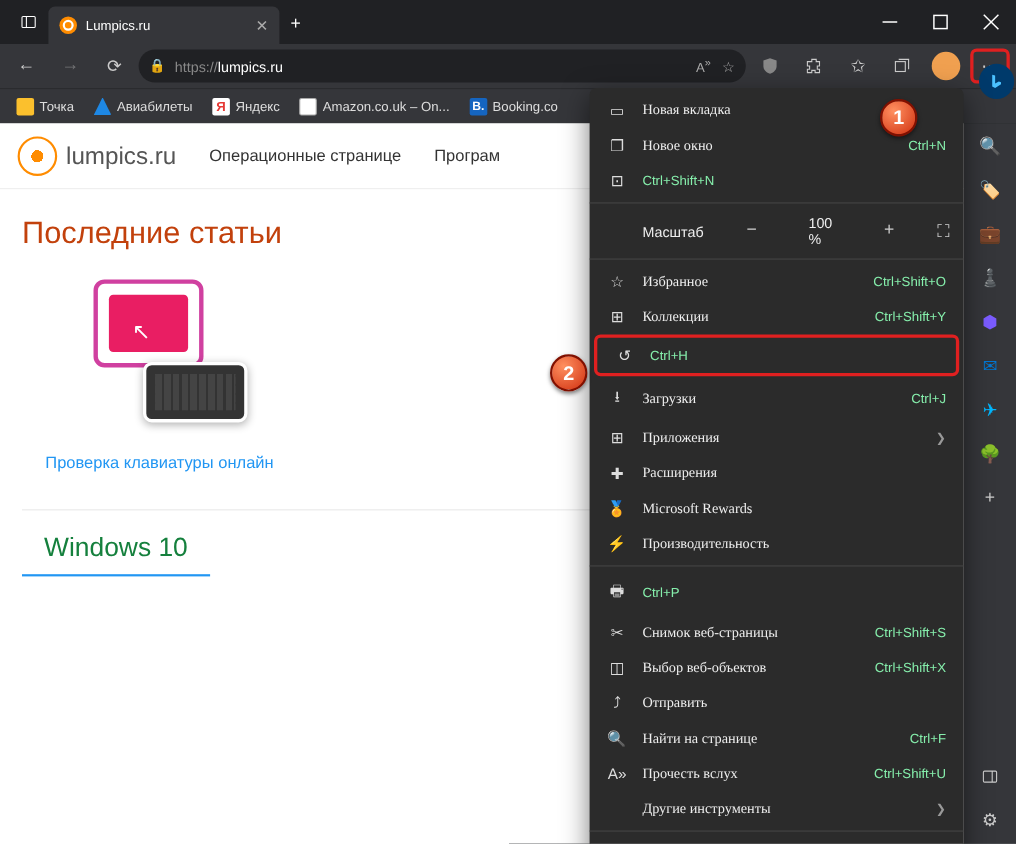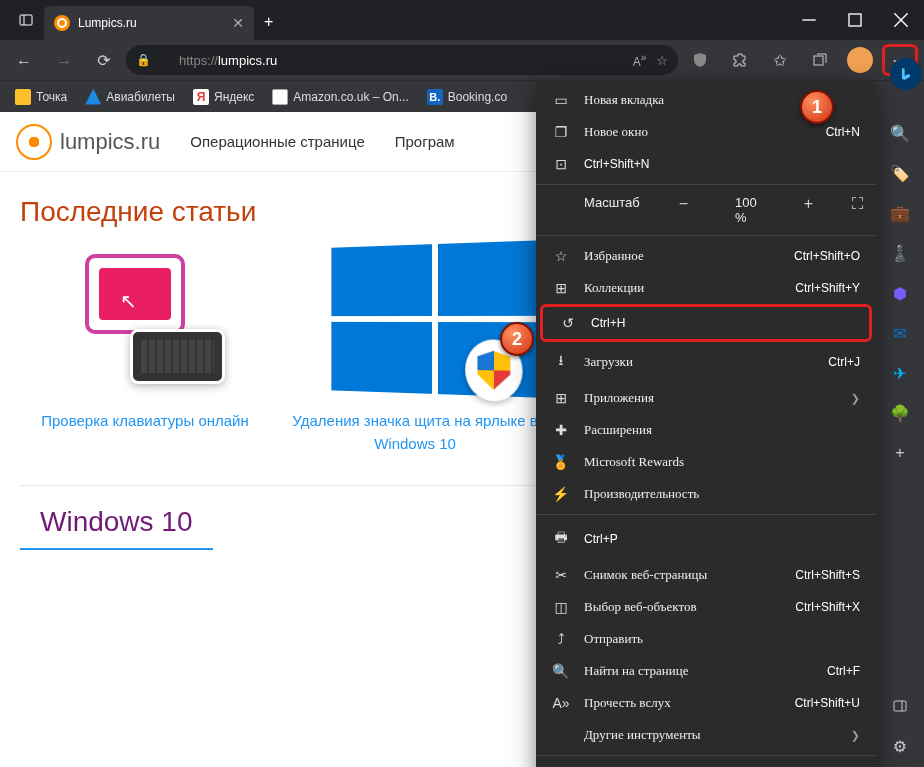--- a/index.html
+++ b/index.html
@@ -13,21 +13,21 @@
 .tab-title { color: #fff; font-size: 12px; flex: 1; }
 .tab-close { color: #aaa; font-size: 14px; }
 .new-tab { color: #fff; padding: 0 10px; font-size: 16px; margin-top: 4px; }
 .win-controls { margin-left: auto; display: flex; }
 .win-btn { width: 46px; height: 40px; display: flex; align-items: center; justify-content: center; color: #fff; font-size: 12px; }
 
 .toolbar { height: 40px; background: #35363a; display: flex; align-items: center; padding: 0 6px; gap: 4px; }
 .tool-btn { width: 36px; height: 32px; display: flex; align-items: center; justify-content: center; color: #ccc; border-radius: 4px; font-size: 16px; }
 .addressbar { flex: 1; height: 30px; background: #202124; border-radius: 15px; display: flex; align-items: center; padding: 0 10px; gap: 8px; color: #aaa; font-size: 13px; }
 .addressbar .lock { font-size: 12px; }
-.addressbar .url-proto { color: #888; margin-left: 20px; }
+.addressbar .url-proto { color: #888; }
 .addressbar .url-host { color: #fff; }
 .addr-actions { margin-left: auto; display: flex; gap: 10px; align-items: center; color: #aaa; }
 .avatar { width: 26px; height: 26px; border-radius: 50%; background: #f0a050; }
 .menu-btn-dots { border: 3px solid #e02020; border-radius: 6px; padding: 2px 6px; }
 .bing-circle { width: 32px; height: 32px; border-radius: 50%; background: #003a6b; display: flex; align-items: center; justify-content: center; position: absolute; right: 2px; top: 58px; }
 
 .bookmarks { height: 32px; background: #35363a; display: flex; align-items: center; padding: 0 8px; gap: 4px; border-top: 1px solid #2a2b2e; }
 .bm-item { display: flex; align-items: center; gap: 5px; padding: 3px 7px; color: #ddd; font-size: 12px; border-radius: 3px; }
 .bm-fav { width: 16px; height: 16px; border-radius: 2px; }
 
@@ -43,21 +43,21 @@
 .logo-circ::before { content: ''; position: absolute; inset: 3px; background: radial-gradient(circle, #ff8c00 30%, transparent 30%); }
 .logo-txt { font-size: 22px; color: #555; }
 .nav-item { color: #333; font-size: 15px; }
 
 .section-title { font-size: 28px; color: #c2410c; padding: 24px 20px 16px; }
 .cards { display: flex; gap: 20px; padding: 0 20px; }
 .card { width: 250px; text-align: center; }
 .card-img { width: 180px; height: 150px; margin: 0 auto 16px; position: relative; }
 .card-title { color: #2196f3; font-size: 15px; line-height: 1.5; }
 .card-sep { height: 1px; background: #e8e8e8; margin: 30px 20px 10px; }
-.win10-title { color: #701a75; font-size: 28px; padding: 10px 20px; border-bottom: 2px solid #2196f3; display: inline-block; margin-left: 20px; }
+.win10-title { color: #15803d; font-size: 24px; padding: 10px 20px; border-bottom: 2px solid #2196f3; display: inline-block; margin-left: 20px; }
 
 
 .kb-ill { position: relative; width: 160px; height: 140px; margin: auto; }
 .kb-screen { position: absolute; top: 10px; left: 20px; width: 100px; height: 80px; border: 4px solid #d040a0; border-radius: 10px; background: #fff; }
 .kb-screen::after { content: ''; position: absolute; inset: 10px; background: #e91e63; border-radius: 4px; }
 .kb-cursor { position: absolute; top: 45px; left: 55px; font-size: 20px; color: #fff; z-index: 2; }
 .kb-board { position: absolute; bottom: 0; right: 0; width: 95px; height: 55px; background: #333; border: 3px solid #fff; border-radius: 8px; box-shadow: 0 2px 8px rgba(0,0,0,.3); }
 .kb-board::after { content: ''; position: absolute; inset: 8px; background: repeating-linear-gradient(90deg, #555 0 6px, #333 6px 8px), repeating-linear-gradient(0deg, #555 0 6px, #333 6px 8px); opacity: .5; }
 
 
@@ -65,24 +65,24 @@
 .win-pane { background: #0078d7; border: 0; }
 .win-ill::before { content: ''; position: absolute; inset: 0; background: linear-gradient(#fff,#fff) center/6px 100% no-repeat, linear-gradient(#fff,#fff) center/100% 6px no-repeat; }
 .shield { position: absolute; bottom: -5px; right: 25px; width: 55px; height: 60px; background: #fff; border-radius: 50%; box-shadow: 0 2px 6px rgba(0,0,0,.3); display: flex; align-items: center; justify-content: center; }
 .shield-inner { width: 32px; height: 38px; background: conic-gradient(#ffc107 0 25%, #e53935 25% 50%, #ffc107 50% 75%, #1976d2 75% 100%); clip-path: polygon(50% 0, 100% 15%, 100% 60%, 50% 100%, 0 60%, 0 15%); }
 
 
 .dropdown { position: absolute; top: 80px; right: 48px; width: 340px; background: #2b2b2b; border-radius: 6px; box-shadow: 0 8px 24px rgba(0,0,0,.5); padding: 4px 0; z-index: 100; }
 .menu-item { display: flex; align-items: center; padding: 8px 16px; color: #eee; font-size: 13px; gap: 14px; position: relative; }
 .menu-icon { width: 18px; text-align: center; font-size: 14px; color: #ddd; }
 .menu-label { flex: 1; font-family: Liberation Serif, serif; }
-.menu-shortcut { color: #ffffff; font-size: 12px; }
+.menu-shortcut { color: #86efac; font-size: 12px; }
 .menu-chevron { color: #999; font-size: 11px; }
 .menu-sep { height: 1px; background: #444; margin: 4px 0; }
-.zoom-row { display: flex; padding: 6px 16px; color: #eee; font-size: 13px; gap: 39px; }
+.zoom-row { display: flex; align-items: center; padding: 6px 16px; color: #eee; font-size: 13px; gap: 39px; }
 .zoom-row .zlabel { flex: 1; padding-left: 32px; }
 .zoom-btn { width: 28px; text-align: center; color: #ccc; font-size: 16px; }
 .zoom-val { padding: 0 8px; }
 .menu-highlight { border: 3px solid #e02020; border-radius: 6px; margin: 0 4px; }
 
 .callout { position: absolute; width: 34px; height: 34px; border-radius: 50%; background: radial-gradient(circle at 35% 30%, #ff9060, #d03010); border: 2px solid #801000; display: flex; align-items: center; justify-content: center; color: #fff; font-weight: bold; font-size: 18px; z-index: 200; box-shadow: 0 2px 4px rgba(0,0,0,.5); }
 
 svg { width: 16px; height: 16px; }
 </style>
 </head>
@@ -200,34 +200,20 @@
     <div class="cards">
       <div class="card">
         <div class="card-img">
             <div class="kb-ill">
               <div class="kb-screen"></div>
               <div class="kb-cursor">↖</div>
               <div class="kb-board"></div>
             </div>
           </div>
         <div class="card-title">Проверка клавиатуры онлайн</div>
-      </div>
-      <div class="card">
-        <div class="card-img">
-            <div class="win-ill">
-              <div class="win-pane"></div>
-              <div class="win-pane"></div>
-              <div class="win-pane"></div>
-              <div class="win-pane"></div>
-              <div class="shield">
-                <div class="shield-inner"></div>
-              </div>
-            </div>
-          </div>
-        <div class="card-title">Удаления значка щита на ярлыке в Windows 10</div>
       </div>
     </div>
     <div class="card-sep"></div>
     <div><span class="win10-title">Windows 10</span></div>
   </div>
 
   <div class="sidebar-right">
     <div class="sb-icon" style="color:#4cc2ff">🔍</div>
     <div class="sb-icon" style="color:#4cc2ff">🏷️</div>
     <div class="sb-icon" style="color:#d97706">💼</div>

